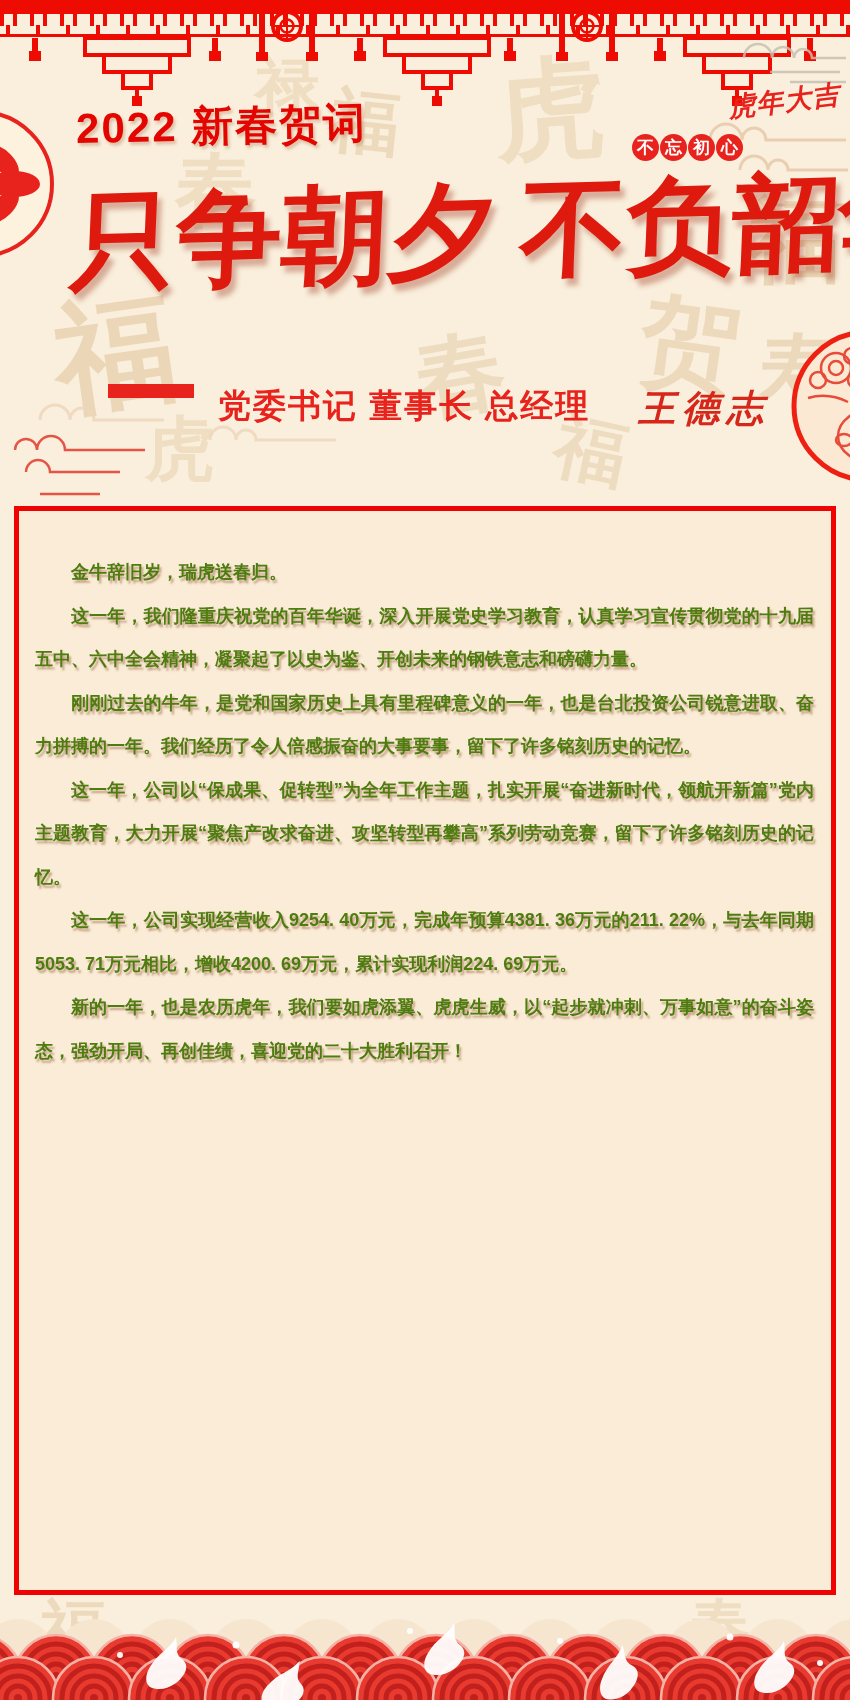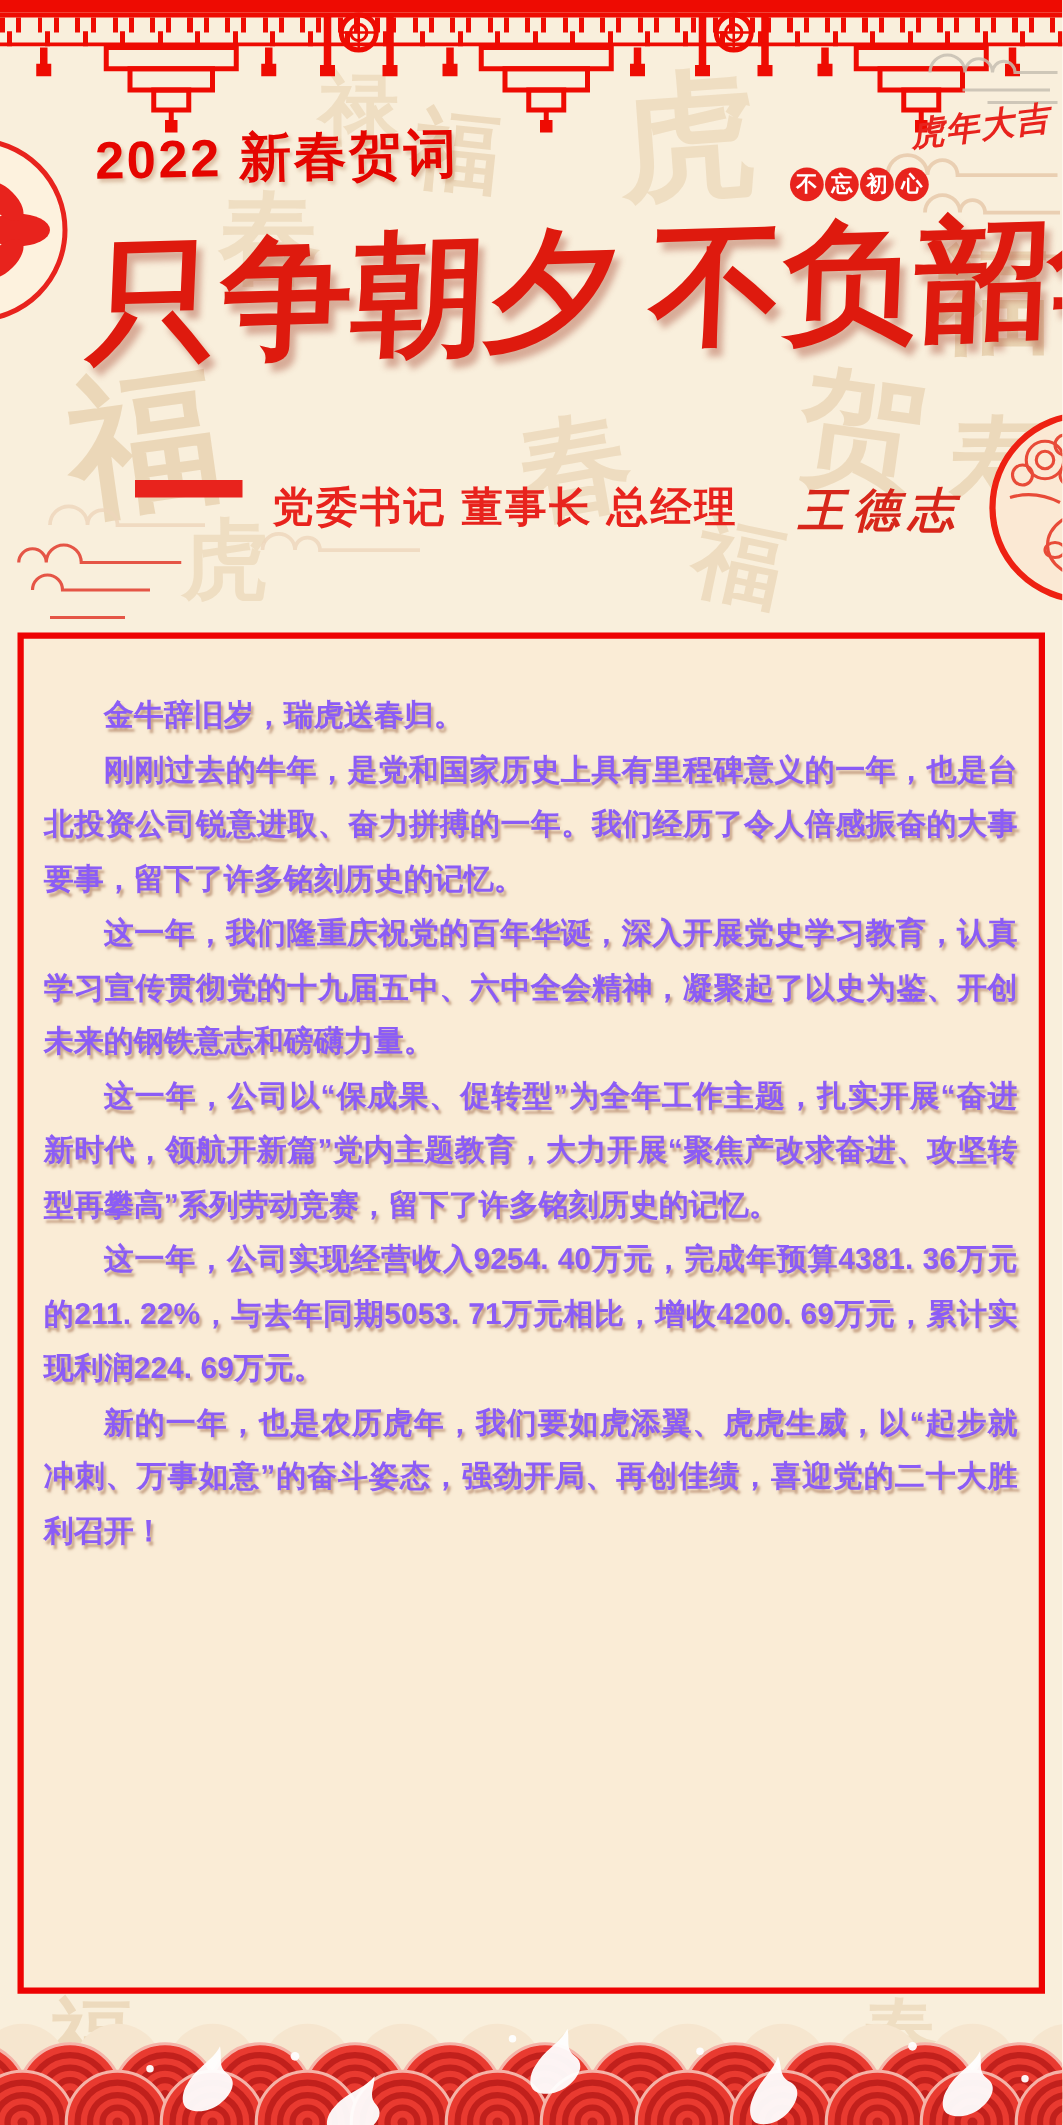--- a/index.html
+++ b/index.html
@@ -34,22 +34,22 @@
     color:#de1a0e;font-family:"Liberation Serif",serif;white-space:nowrap;letter-spacing:0px;
     transform:rotate(-1.6deg) skewX(-4deg);text-shadow:5px 7px 5px rgba(160,60,40,.38);}
   .signature{position:absolute;left:108px;top:384px;width:660px;display:flex;align-items:flex-start;}
   .sig-dash{width:86px;height:14px;background:#e8231d;margin-right:24px;flex:0 0 auto;}
   .sig-titles{font-size:33px;font-weight:bold;color:#e8231d;letter-spacing:2px;white-space:nowrap;}
   .sig-name{font-size:37px;font-weight:bold;font-style:italic;color:#d7261a;margin-left:48px;
     font-family:Liberation Sans, sans-serif;letter-spacing:7px;white-space:nowrap;}
   
   .card{position:absolute;left:14px;top:506px;width:822px;height:1089px;box-sizing:border-box;
     border:5px solid #ee0202;background:#faecd6;padding:40px 17px 0 16px;}
-  .card p{margin:0;text-indent:2em;font-size:24px;line-height:43.5px;font-weight:bold;
-    color:#8b5cf6;text-align:justify;text-shadow:2px 3px 2px rgba(150,90,55,.5);}
+  .card p{margin:0;text-indent:2em;font-size:18px;line-height:43.5px;font-weight:bold;
+    color:#4d7c0f;text-align:justify;text-shadow:2px 3px 2px rgba(150,90,55,.5);}
   
   .abs{position:absolute;}
   
   .waves{position:absolute;left:0;top:1605px;}
 </style>
 </head>
 <body>
 
 <div class="page">
 
@@ -180,22 +180,22 @@
   <div class="headline">只争朝夕 不负韶华</div>
 
   <div class="signature">
     <div class="sig-dash"></div>
     <div class="sig-titles">党委书记 董事长 总经理</div>
     <div class="sig-name">王德志</div>
   </div>
 
   <div class="card">
     <p>金牛辞旧岁，瑞虎送春归。</p>
+    <p>这一年，我们隆重庆祝党的百年华诞，深入开展党史学习教育，认真学习宣传贯彻党的十九届五中、六中全会精神，凝聚起了以史为鉴、开创未来的钢铁意志和磅礴力量。</p>
     <p>刚刚过去的牛年，是党和国家历史上具有里程碑意义的一年，也是台北投资公司锐意进取、奋力拼搏的一年。我们经历了令人倍感振奋的大事要事，留下了许多铭刻历史的记忆。</p>
-    <p>这一年，我们隆重庆祝党的百年华诞，深入开展党史学习教育，认真学习宣传贯彻党的十九届五中、六中全会精神，凝聚起了以史为鉴、开创未来的钢铁意志和磅礴力量。</p>
     <p>这一年，公司以“保成果、促转型”为全年工作主题，扎实开展“奋进新时代，领航开新篇”党内主题教育，大力开展“聚焦产改求奋进、攻坚转型再攀高”系列劳动竞赛，留下了许多铭刻历史的记忆。</p>
     <p>这一年，公司实现经营收入9254. 40万元，完成年预算4381. 36万元的211. 22%，与去年同期5053. 71万元相比，增收4200. 69万元，累计实现利润224. 69万元。</p>
     <p>新的一年，也是农历虎年，我们要如虎添翼、虎虎生威，以“起步就冲刺、万事如意”的奋斗姿态，强劲开局、再创佳绩，喜迎党的二十大胜利召开！</p>
   </div>
 
   <svg class="waves" width="850" height="95" viewBox="0 0 850 95">
     <defs>
       <g id="sc">
         <circle r="41" fill="#e93a30"></circle>
         <circle r="41" fill="none" stroke="#f5b3a8" stroke-width="2.5"></circle>

